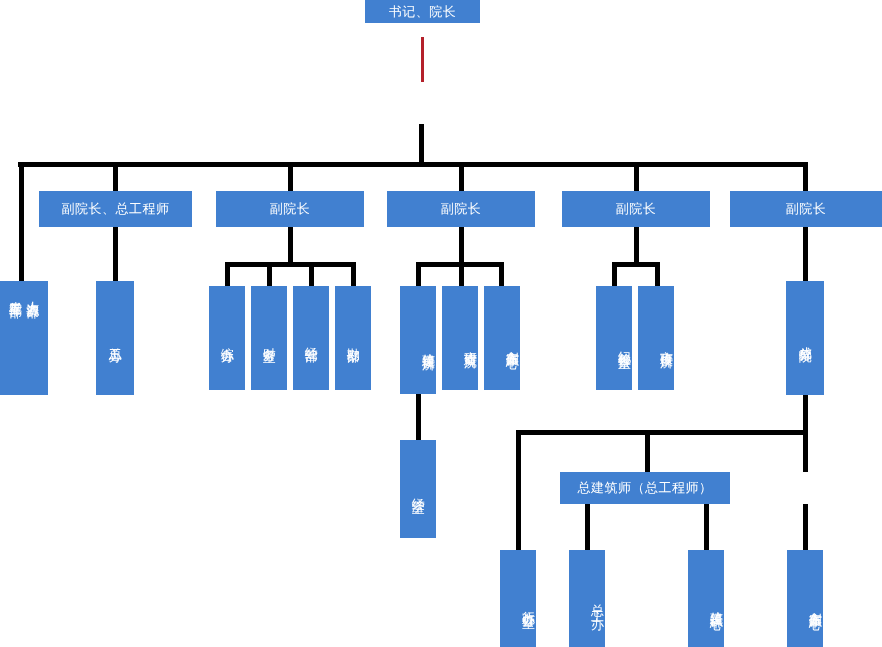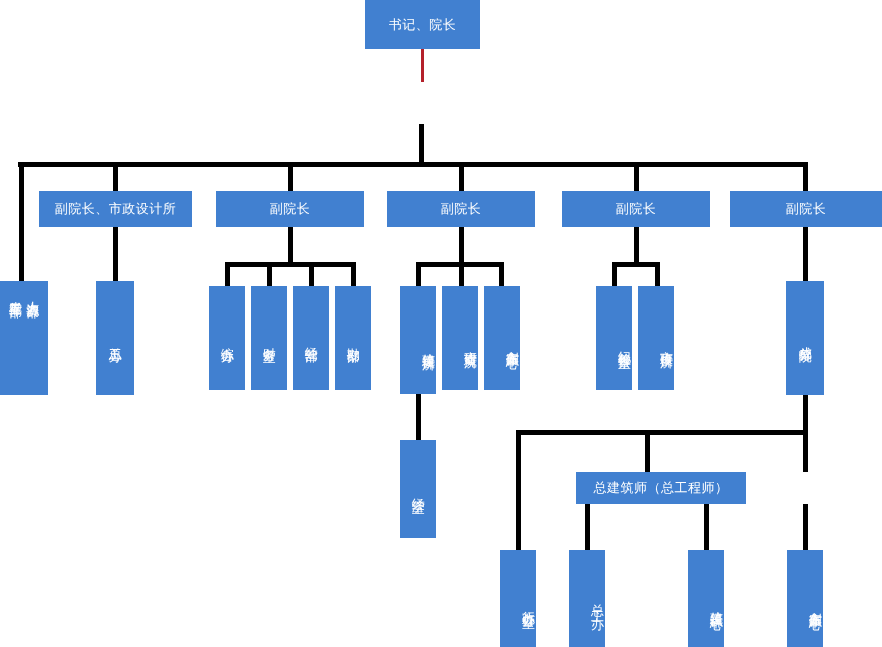--- a/index.html
+++ b/index.html
@@ -124,24 +124,24 @@
   <div class="conn" style="left:516px;top:430px;width:292px;height:5px;"></div>
   <div class="conn" style="left:516px;top:430px;width:5px;height:120px;"></div>
   <div class="conn" style="left:645px;top:430px;width:5px;height:42px;"></div>
   <div class="conn" style="left:803px;top:430px;width:5px;height:42px;"></div>
 
   <div class="conn" style="left:585px;top:504px;width:5px;height:46px;"></div>
   <div class="conn" style="left:704px;top:504px;width:5px;height:46px;"></div>
 
   <div class="conn" style="left:803px;top:504px;width:5px;height:46px;"></div>
 
-  <div class="node h" style="left:365px;top:0px;width:115px;height:49px;">书记、院长</div>
+  <div class="node h" style="left:365px;top:0px;width:115px;height:23px;">书记、院长</div>
 
 
-  <div class="node h" style="left:39px;top:191px;width:153px;height:36px;">副院长、市政设计所</div>
+  <div class="node h" style="left:39px;top:191px;width:153px;height:36px;">副院长、总工程师</div>
   <div class="node h" style="left:216px;top:191px;width:148px;height:36px;">副院长</div>
   <div class="node h" style="left:387px;top:191px;width:148px;height:36px;">副院长</div>
   <div class="node h" style="left:562px;top:191px;width:148px;height:36px;">副院长</div>
   <div class="node h" style="left:730px;top:191px;width:152px;height:36px;">副院长</div>
 
   <div class="node v2" style="left:0px;top:281px;width:48px;height:114px;">
     <span class="col">人力资源部</span>
     <span class="col">党群工作部</span>
   </div>
 
@@ -156,20 +156,20 @@
   <div class="node v" style="left:442px;top:286px;width:36px;height:104px;">古建研究所</div>
   <div class="node v" style="left:484px;top:286px;width:36px;height:104px;">方案创作中心</div>
 
   <div class="node v" style="left:596px;top:286px;width:36px;height:104px;">纪检督察室</div>
   <div class="node v" style="left:638px;top:286px;width:36px;height:104px;">市政设计所</div>
 
   <div class="node v mid" style="left:786px;top:281px;width:38px;height:114px;">成都分院</div>
 
   <div class="node v mid" style="left:400px;top:440px;width:36px;height:98px;">经济室</div>
 
-  <div class="node h" style="left:560px;top:472px;width:170px;height:32px;margin-left:16px;">总建筑师（总工程师）</div>
+  <div class="node h" style="left:560px;top:472px;width:170px;height:32px;">总建筑师（总工程师）</div>
 
   <div class="node v" style="left:500px;top:550px;width:36px;height:97px;">行政办公室</div>
   <div class="node v spaced" style="left:569px;top:550px;width:36px;height:97px;">总工办</div>
   <div class="node v" style="left:688px;top:550px;width:36px;height:97px;">建筑设计中心</div>
   <div class="node v" style="left:787px;top:550px;width:36px;height:97px;">方案创作中心</div>
 
 </div>
 
 </body></html>

